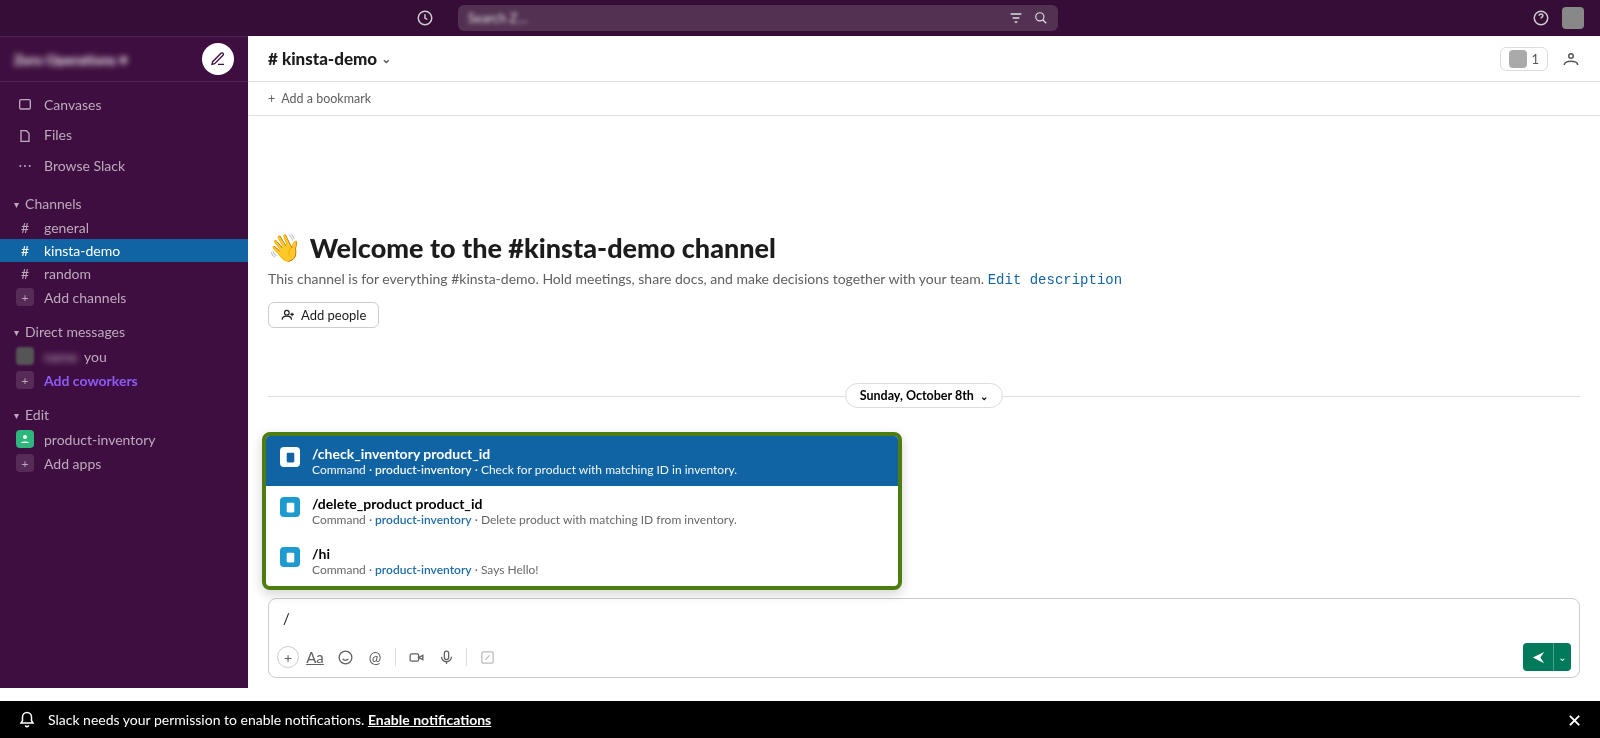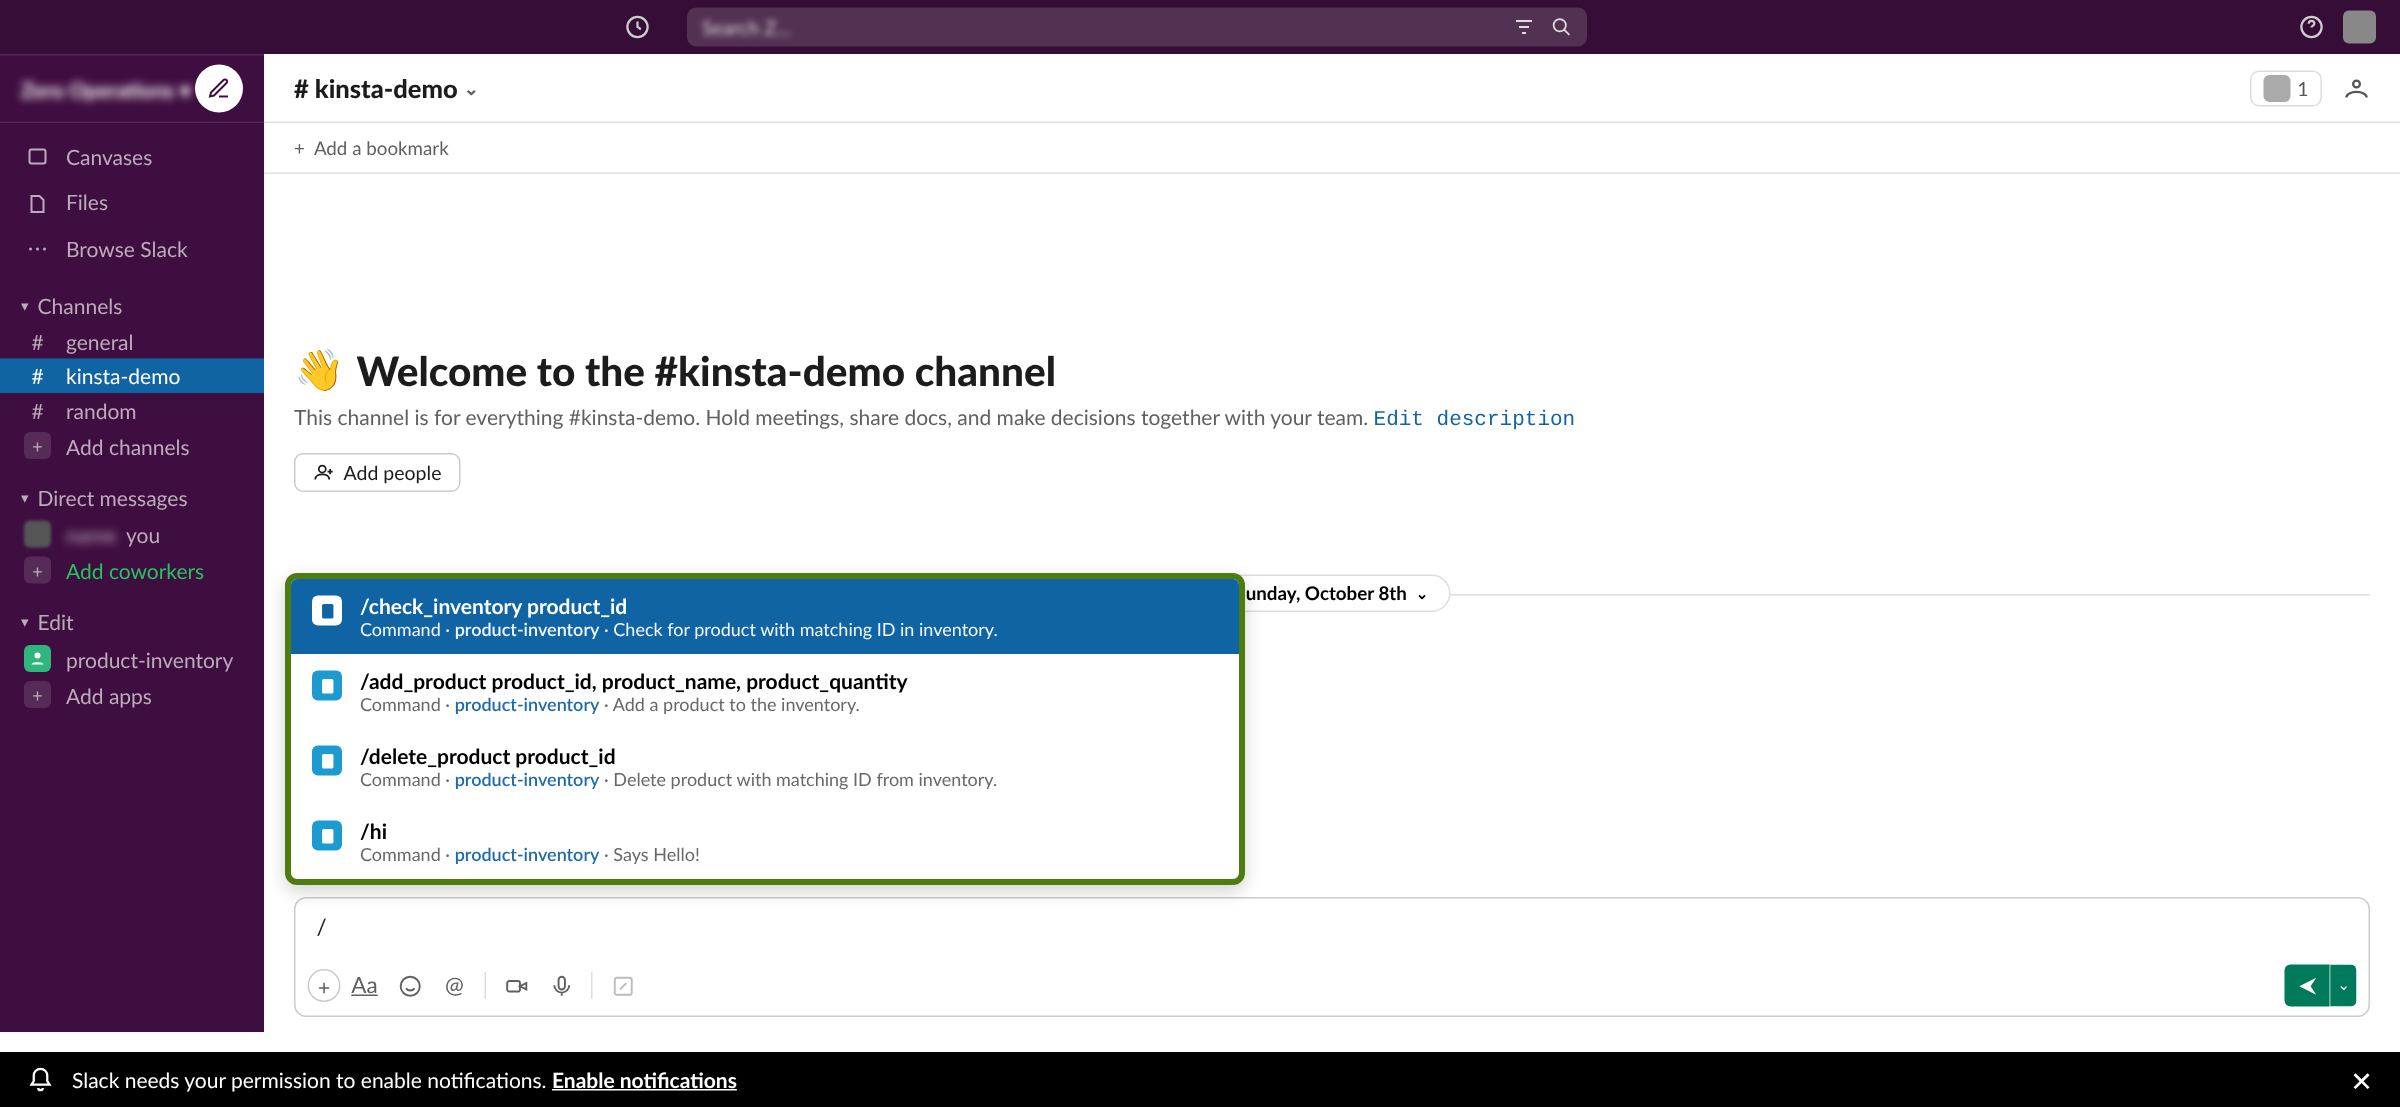--- a/index.html
+++ b/index.html
@@ -12,34 +12,34 @@
 .search-box { flex: 0 0 600px; background: rgba(255,255,255,0.15); border-radius: 6px; height: 26px; display: flex; align-items: center; padding: 0 10px; color: #ddd; font-size: 13px; gap: 8px; }
 .search-box .txt { flex: 1; filter: blur(2px); }
 .search-right { display:flex; gap:10px; align-items:center; }
 .topbar-right { margin-left: auto; display: flex; align-items: center; gap: 12px; color: #ccc; }
 .avatar-sq { width: 22px; height: 22px; background: #888; border-radius: 4px; }
 
 
 .main { display: flex; height: calc(100% - 36px - 50px); }
 
 
-.sidebar { width: 176px; background: #3f0e40; color: #bcabbc; display:flex; flex-direction: column; font-size: 14px; }
+.sidebar { width: 248px; background: #3f0e40; color: #bcabbc; display:flex; flex-direction: column; font-size: 14px; }
 .workspace-hdr { height: 46px; display:flex; align-items:center; padding: 0 14px; justify-content: space-between; border-bottom: 1px solid rgba(255,255,255,0.1); border-top: 1px solid rgba(255,255,255,0.1);}
 .workspace-name { color:#fff; font-weight: bold; font-size: 14px; filter: blur(3px); display: flex; align-items:center; gap:4px;}
 .compose { width: 32px; height: 32px; background: #fff; border-radius: 50%; display:flex; align-items:center; justify-content:center; color:#3f0e40; }
 .sb-item { display:flex; align-items:center; gap: 10px; padding: 4px 16px; cursor: pointer; line-height: 1.6; }
 .sb-icon { width: 18px; display:inline-flex; justify-content:center; }
 .sb-section { margin-top: 10px; }
 .sb-header { display:flex; align-items:center; gap:6px; padding: 4px 14px; cursor:pointer; font-size: 14px; }
 .sb-caret { font-size: 10px; }
 .sb-chan { display:flex; align-items:center; gap:10px; padding: 3px 16px; cursor:pointer; }
 .sb-chan.active { background:#1164a3; color:#fff; border-radius: 0; }
 .sb-add { width:18px; display:inline-flex; justify-content:center; }
 .sb-plusbox { width:18px; height:18px; background: rgba(255,255,255,0.12); border-radius:4px; display:inline-flex; align-items:center; justify-content:center; font-size:12px;}
-.sb-bold { color:#22c55e; font-weight:normal; }
+.sb-bold { color:#8b5cf6; font-weight:bold; }
 .app-ico { width:18px; height:18px; background:#2eb67d; border-radius:4px; display:inline-flex; align-items:center; justify-content:center; }
 .you-ico { width:18px; height:18px; background:#555; border-radius:4px; filter: blur(1px); }
 
 
 .content { flex:1; display:flex; flex-direction: column; position: relative; background:#fff;}
 .chan-hdr { height: 46px; border-bottom: 1px solid #e0e0e0; display:flex; align-items:center; padding: 0 20px; justify-content: space-between;}
 .chan-name { font-weight: 900; font-size: 17px; display:flex; align-items:center; gap:4px; color:#1d1c1d;}
 .chan-right { display:flex; align-items:center; gap:14px; color:#555;}
 .members { display:flex; align-items:center; gap:4px; border:1px solid #ddd; border-radius:6px; padding:2px 8px; font-size:13px;}
 .members .av { width:18px; height:18px; background:#aaa; border-radius:4px;}
@@ -286,31 +286,20 @@
       <div class="cmd-sub">Command · <span class="app">product-inventory</span>  · Check for product with matching ID in inventory.</div>
     </div>
         </div>
         <div class="cmd-item">
     <div class="cmd-ico">
       <svg width="13" height="13" viewBox="0 0 24 24" fill="currentColor">
               <rect x="5" y="3" width="14" height="18" rx="2"></rect>
             </svg>
     </div>
     <div>
-      <div class="cmd-title">/add_product product_id, product_name, product_quantity</div>
-      <div class="cmd-sub">Command · <span class="app">product-inventory</span>  · Add a product to the inventory.</div>
-    </div>
-        </div>
-        <div class="cmd-item">
-    <div class="cmd-ico">
-      <svg width="13" height="13" viewBox="0 0 24 24" fill="currentColor">
-              <rect x="5" y="3" width="14" height="18" rx="2"></rect>
-            </svg>
-    </div>
-    <div>
       <div class="cmd-title">/delete_product product_id</div>
       <div class="cmd-sub">Command · <span class="app">product-inventory</span>  · Delete product with matching ID from inventory.</div>
     </div>
         </div>
         <div class="cmd-item">
     <div class="cmd-ico">
       <svg width="13" height="13" viewBox="0 0 24 24" fill="currentColor">
               <rect x="5" y="3" width="14" height="18" rx="2"></rect>
             </svg>
     </div>

